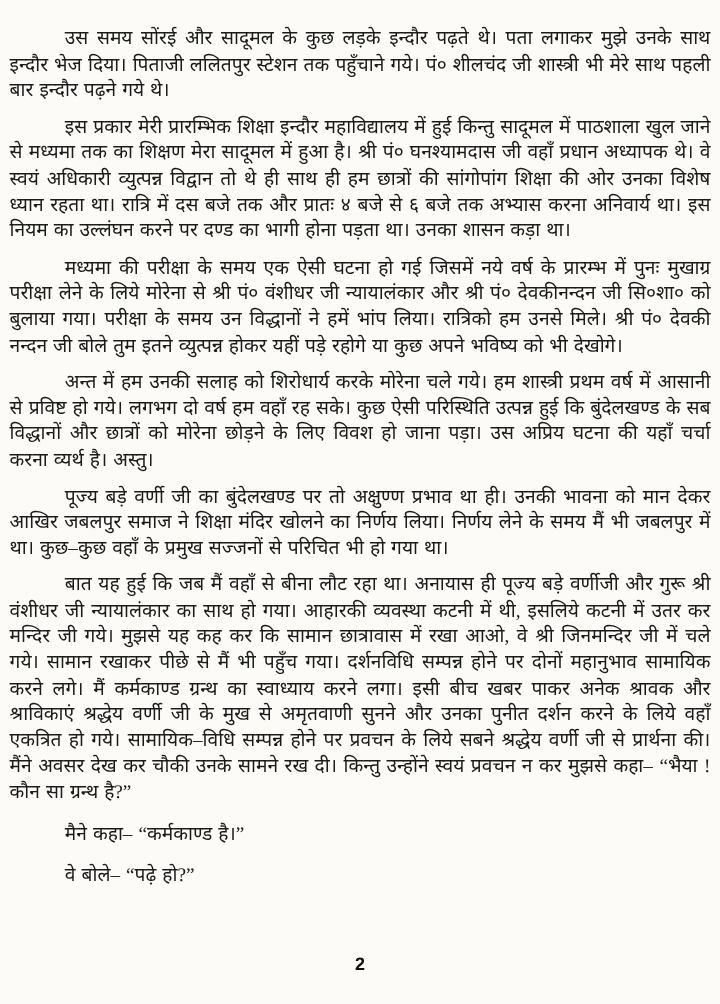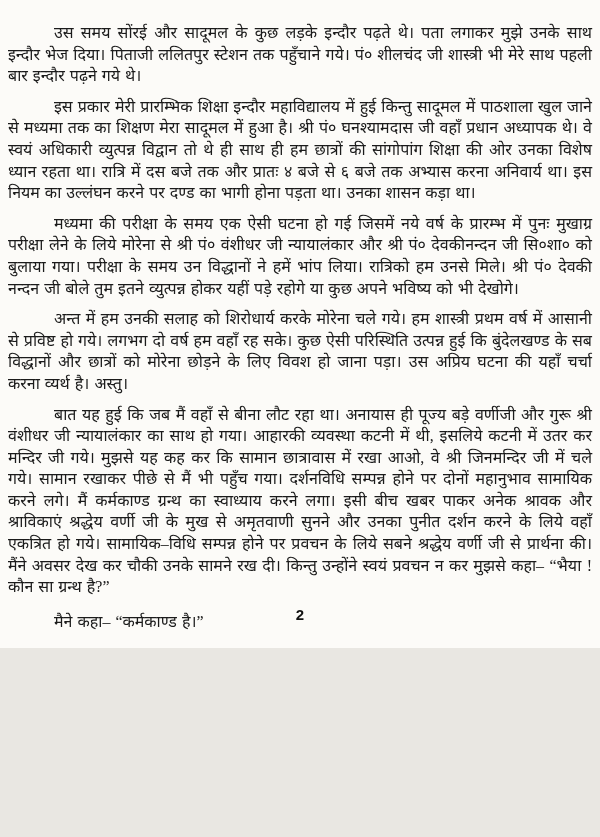--- a/index.html
+++ b/index.html
@@ -3,21 +3,21 @@
 <meta charset="utf-8">
 <style>
   html, body {
     margin: 0;
     padding: 0;
     background: #e9e7e2;
   }
   .page {
     position: relative;
     width: 600px;
-    height: 648px;
+    height: 837px;
     margin: 0 auto;
     background: #fcfbf8;
     color: #1b1b1b;
     font-family: "Liberation Serif", "DejaVu Sans", serif;
     font-size: 16px;
     line-height: 21.6px;
     overflow: hidden;
     box-sizing: border-box;
   }
   .page-body {
@@ -52,17 +52,19 @@
 </head>
 <body>
 
 <div class="page">
   <div class="page-body">
 
   <p class="para">उस समय सोंरई और सादूमल के कुछ लड़के इन्दौर पढ़ते थे। पता लगाकर मुझे उनके साथ इन्दौर भेज दिया। पिताजी ललितपुर स्टेशन तक पहुँचाने गये। पं० शीलचंद जी शास्त्री भी मेरे साथ पहली बार इन्दौर पढ़ने गये थे।</p>
       <p class="para">इस प्रकार मेरी प्रारम्भिक शिक्षा इन्दौर महाविद्यालय में हुई किन्तु सादूमल में पाठशाला खुल जाने से मध्यमा तक का शिक्षण मेरा सादूमल में हुआ है। श्री पं० घनश्यामदास जी वहाँ प्रधान अध्यापक थे। वे स्वयं अधिकारी व्युत्पन्न विद्वान तो थे ही साथ ही हम छात्रों की सांगोपांग शिक्षा की ओर उनका विशेष ध्यान रहता था। रात्रि में दस बजे तक और प्रातः ४ बजे से ६ बजे तक अभ्यास करना अनिवार्य था। इस नियम का उल्लंघन करने पर दण्ड का भागी होना पड़ता था। उनका शासन कड़ा था।</p>
       <p class="para">मध्यमा की परीक्षा के समय एक ऐसी घटना हो गई जिसमें नये वर्ष के प्रारम्भ में पुनः मुखाग्र परीक्षा लेने के लिये मोरेना से श्री पं० वंशीधर जी न्यायालंकार और श्री पं० देवकीनन्दन जी सि०शा० को बुलाया गया। परीक्षा के समय उन विद्धानों ने हमें भांप लिया। रात्रिको हम उनसे मिले। श्री पं० देवकी नन्दन जी बोले तुम इतने व्युत्पन्न होकर यहीं पड़े रहोगे या कुछ अपने भविष्य को भी देखोगे।</p>
       <p class="para">अन्त में हम उनकी सलाह को शिरोधार्य करके मोरेना चले गये। हम शास्त्री प्रथम वर्ष में आसानी से प्रविष्ट हो गये। लगभग दो वर्ष हम वहाँ रह सके। कुछ ऐसी परिस्थिति उत्पन्न हुई कि बुंदेलखण्ड के सब विद्धानों और छात्रों को मोरेना छोड़ने के लिए विवश हो जाना पड़ा। उस अप्रिय घटना की यहाँ चर्चा करना व्यर्थ है। अस्तु।</p>
+      <p class="para">पूज्य बड़े वर्णी जी का बुंदेलखण्ड पर तो अक्षुण्ण प्रभाव था ही। उनकी भावना को मान देकर आखिर जबलपुर समाज ने शिक्षा मंदिर खोलने का निर्णय लिया। निर्णय लेने के समय मैं भी जबलपुर में था। कुछ–कुछ वहाँ के प्रमुख सज्जनों से परिचित भी हो गया था।</p>
       <p class="para">बात यह हुई कि जब मैं वहाँ से बीना लौट रहा था। अनायास ही पूज्य बड़े वर्णीजी और गुरू श्री वंशीधर जी न्यायालंकार का साथ हो गया। आहारकी व्यवस्था कटनी में थी, इसलिये कटनी में उतर कर मन्दिर जी गये। मुझसे यह कह कर कि सामान छात्रावास में रखा आओ, वे श्री जिनमन्दिर जी में चले गये। सामान रखाकर पीछे से मैं भी पहुँच गया। दर्शनविधि सम्पन्न होने पर दोनों महानुभाव सामायिक करने लगे। मैं कर्मकाण्ड ग्रन्थ का स्वाध्याय करने लगा। इसी बीच खबर पाकर अनेक श्रावक और श्राविकाएं श्रद्धेय वर्णी जी के मुख से अमृतवाणी सुनने और उनका पुनीत दर्शन करने के लिये वहाँ एकत्रित हो गये। सामायिक–विधि सम्पन्न होने पर प्रवचन के लिये सबने श्रद्धेय वर्णी जी से प्रार्थना की। मैंने अवसर देख कर चौकी उनके सामने रख दी। किन्तु उन्होंने स्वयं प्रवचन न कर मुझसे कहा– “भैया ! कौन सा ग्रन्थ है?”</p>
       <p class="para dialogue">मैने कहा–  “कर्मकाण्ड है।”</p>
+      <p class="para dialogue">वे बोले– “पढ़े हो?”</p>
     </div>
   <div class="page-number">2</div>
 </div>
 
 </body></html>

